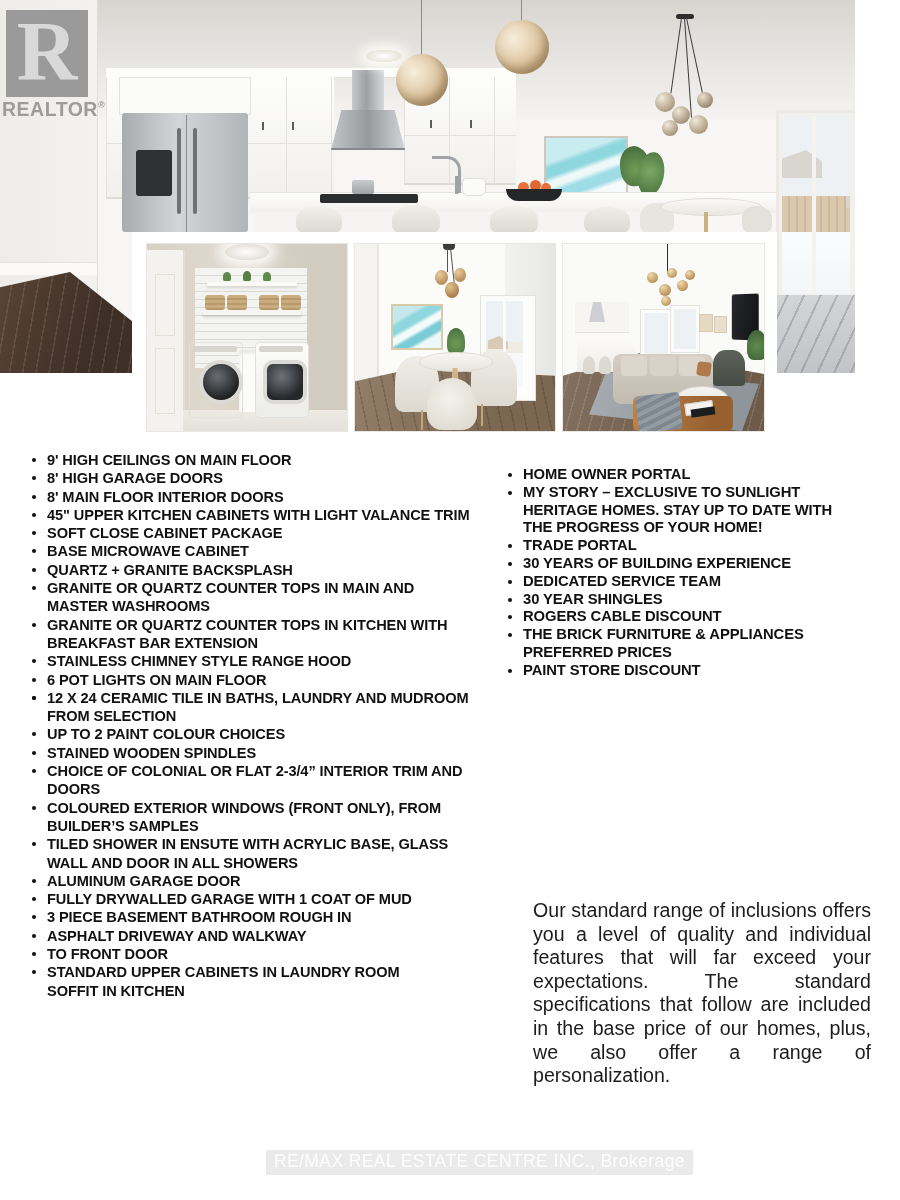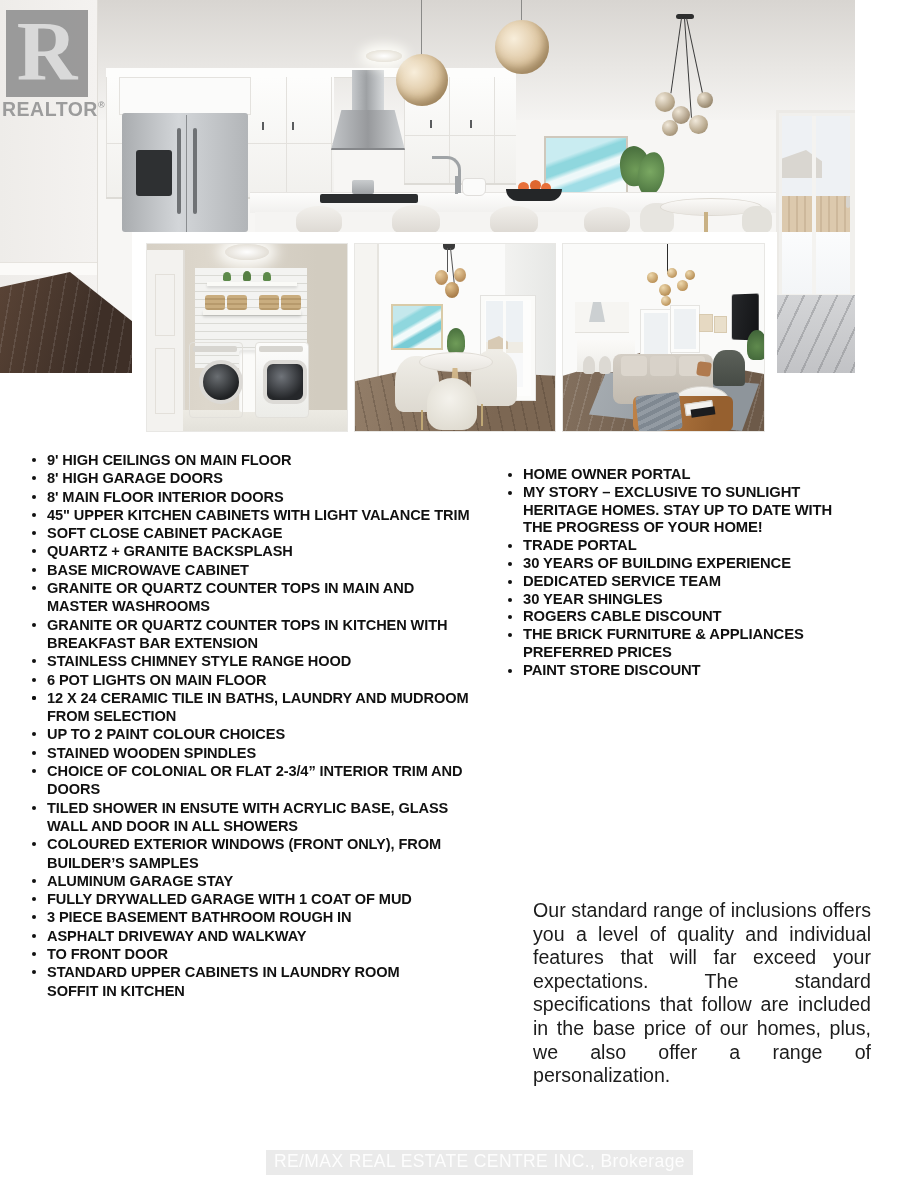--- a/index.html
+++ b/index.html
@@ -231,23 +231,23 @@
       <li><span class="dot"></span><span>9' HIGH CEILINGS ON MAIN FLOOR</span></li>
 
       <li><span class="dot"></span><span>8' HIGH GARAGE DOORS</span></li>
 
       <li><span class="dot"></span><span>8' MAIN FLOOR INTERIOR DOORS</span></li>
 
       <li><span class="dot"></span><span>45" UPPER KITCHEN CABINETS WITH LIGHT VALANCE TRIM</span></li>
 
       <li><span class="dot"></span><span>SOFT CLOSE CABINET PACKAGE</span></li>
 
+      <li><span class="dot"></span><span>BASE MICROWAVE CABINET</span></li>
+
       <li><span class="dot"></span><span>QUARTZ + GRANITE BACKSPLASH</span></li>
-
-      <li><span class="dot"></span><span>BASE MICROWAVE CABINET</span></li>
 
       <li><span class="dot"></span><span>GRANITE OR QUARTZ COUNTER TOPS IN MAIN AND
 MASTER WASHROOMS</span></li>
 
       <li><span class="dot"></span><span>GRANITE OR QUARTZ COUNTER TOPS IN KITCHEN WITH
 BREAKFAST BAR EXTENSION</span></li>
 
       <li><span class="dot"></span><span>STAINLESS CHIMNEY STYLE RANGE HOOD</span></li>
 
       <li><span class="dot"></span><span>6 POT LIGHTS ON MAIN FLOOR</span></li>
@@ -257,27 +257,27 @@
       <li><span class="dot"></span><span>12 X 24 CERAMIC TILE IN BATHS, LAUNDRY AND MUDROOM
 FROM SELECTION</span></li>
 
       <li><span class="dot"></span><span>UP TO 2 PAINT COLOUR CHOICES</span></li>
 
       <li><span class="dot"></span><span>STAINED WOODEN SPINDLES</span></li>
 
       <li><span class="dot"></span><span>CHOICE OF COLONIAL OR FLAT 2-3/4” INTERIOR TRIM AND
 DOORS</span></li>
 
+      <li><span class="dot"></span><span>COLOURED EXTERIOR WINDOWS (FRONT ONLY), FROM
+BUILDER’S SAMPLES</span></li>
+
       <li><span class="dot"></span><span>TILED SHOWER IN ENSUTE WITH ACRYLIC BASE, GLASS
 WALL AND DOOR IN ALL SHOWERS</span></li>
 
-      <li><span class="dot"></span><span>COLOURED EXTERIOR WINDOWS (FRONT ONLY), FROM
-BUILDER’S SAMPLES</span></li>
-
-      <li><span class="dot"></span><span>ALUMINUM GARAGE STAY</span></li>
+      <li><span class="dot"></span><span>ALUMINUM GARAGE DOOR</span></li>
 
       <li><span class="dot"></span><span>FULLY DRYWALLED GARAGE WITH 1 COAT OF MUD</span></li>
 
       <li><span class="dot"></span><span>3 PIECE BASEMENT BATHROOM ROUGH IN</span></li>
 
       <li><span class="dot"></span><span>ASPHALT DRIVEWAY AND WALKWAY</span></li>
 
       <li><span class="dot"></span><span>TO FRONT DOOR</span></li>
 
 

